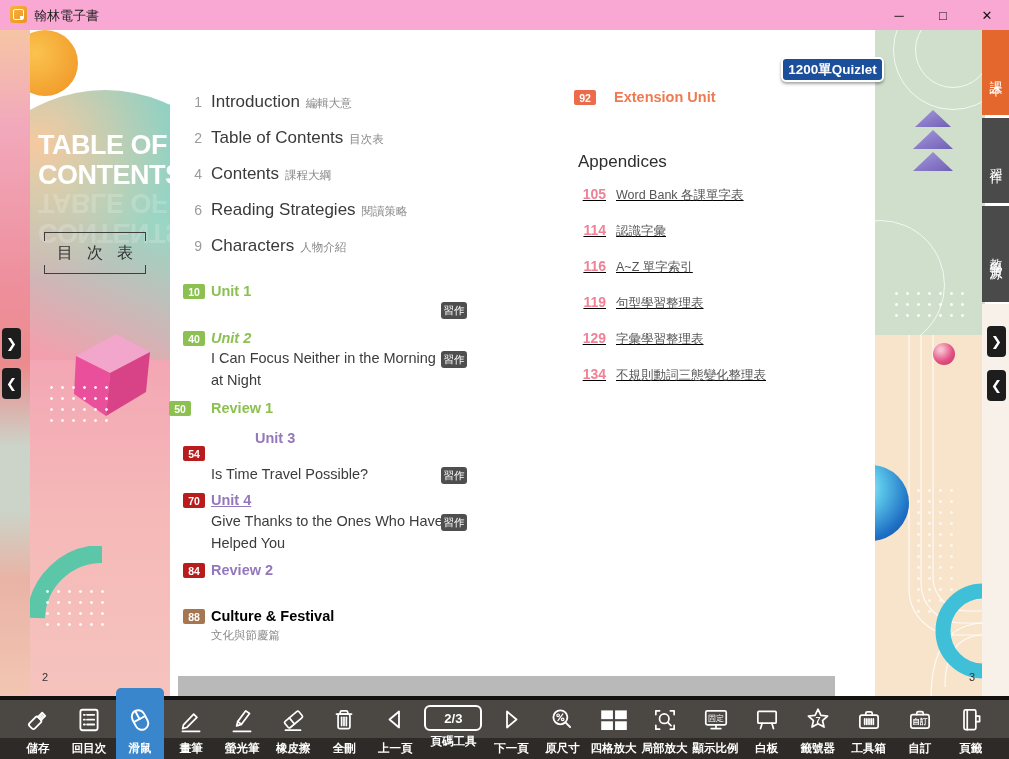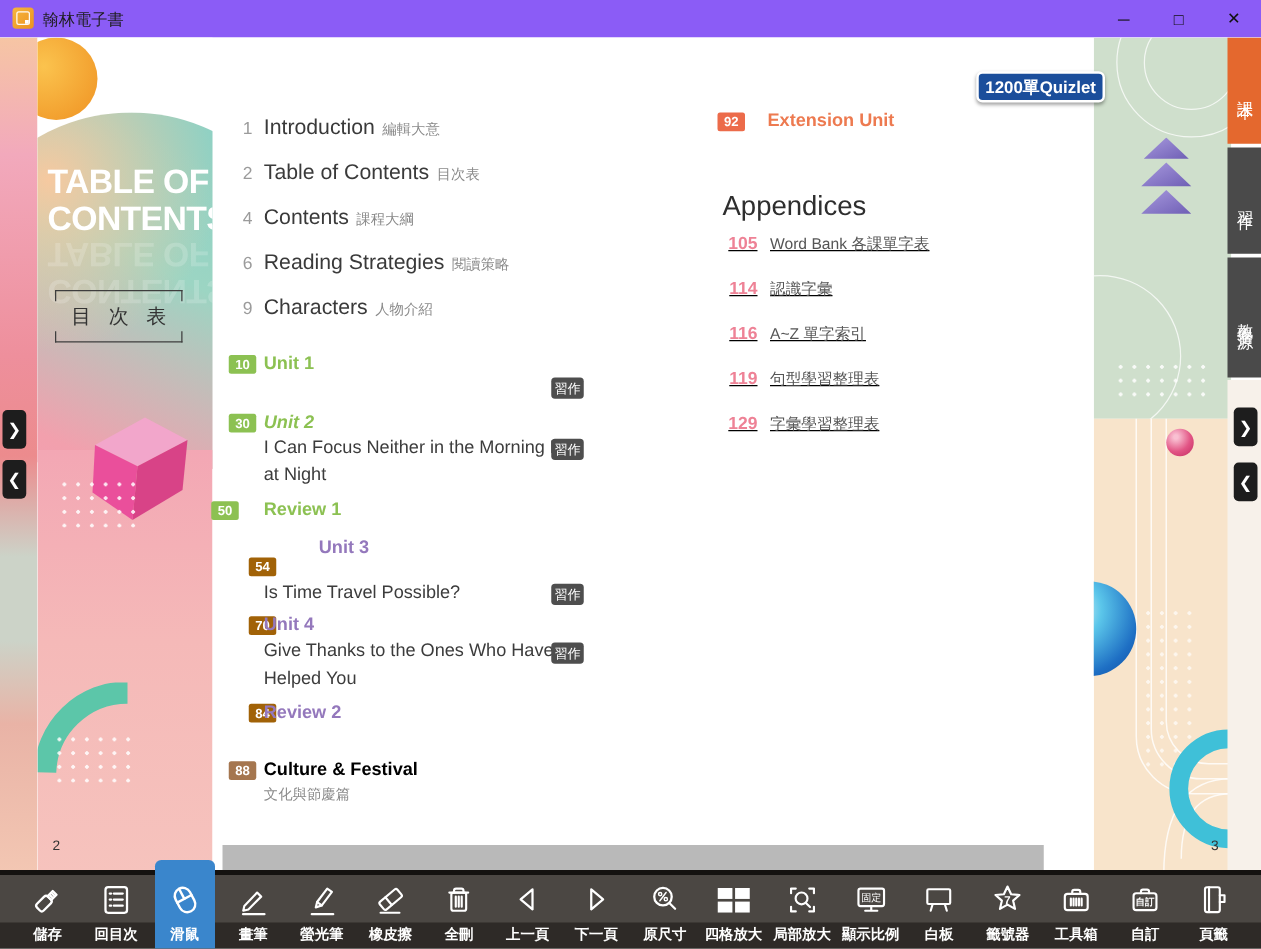--- a/index.html
+++ b/index.html
@@ -2,21 +2,21 @@
 <html><head>
 <meta charset="utf-8">
 <style>
   html,body{margin:0;padding:0;background:#888;}
   *{box-sizing:border-box;font-family:"Liberation Sans","DejaVu Sans",sans-serif;}
   #stage{position:relative;width:1009px;height:759px;background:#fff;overflow:hidden;margin:0 auto;}
   .layer{position:absolute;inset:0;}
   .abs{position:absolute;}
 
   
-  #titlebar{position:absolute;left:0;top:0;width:1009px;height:30px;background:#8b5cf6;}
+  #titlebar{position:absolute;left:0;top:0;width:1009px;height:30px;background:#f9a8d4;}
   #app-icon{position:absolute;left:10px;top:6px;width:17px;height:17px;border-radius:3px;
     background:linear-gradient(135deg,#f6b53e,#ec9320);}
   #app-icon .inner{position:absolute;inset:3px;border:1.4px solid rgba(255,255,255,.95);border-radius:2px;}
   #app-icon .dot{position:absolute;right:4px;bottom:4px;width:3px;height:3px;background:#fff;}
   #win-title{position:absolute;left:34px;top:7px;font-size:13px;color:#1d1d1d;}
   .winbtn{position:absolute;top:0;width:44px;height:30px;display:flex;align-items:center;justify-content:center;
     font-size:13px;color:#111;cursor:default;}
   #btn-min{right:88px;} #btn-max{right:44px;} #btn-close{right:0;}
 
   
@@ -82,29 +82,29 @@
     display:flex;align-items:center;justify-content:center;cursor:pointer;}
 
   
   .fm-row{position:absolute;left:182px;display:flex;align-items:baseline;cursor:pointer;}
   .fm-num{width:20px;text-align:right;font-size:14px;color:#9b9b9b;margin-right:9px;}
   .fm-title{font-size:17px;color:#3a3a3a;}
   .fm-sub{font-size:11.5px;color:#8a8a8a;margin-left:6px;}
 
   .badge{position:absolute;width:22px;height:15px;border-radius:2px;color:#fff;font-size:10.5px;font-weight:bold;
     display:flex;align-items:center;justify-content:center;}
-  .bg-green{background:#8cc152;} .bg-purple{background:#a16207;margin-left:16px;} .bg-brown{background:#a5764f;} .bg-orange{background:#ec6b4a;}
+  .bg-green{background:#8cc152;} .bg-purple{background:#b91c1c;} .bg-brown{background:#a5764f;} .bg-orange{background:#ec6b4a;}
   .u-title{position:absolute;left:211px;font-size:14.5px;font-weight:bold;}
   .c-green{color:#8cc152;} .c-purple{color:#9478bc;} .c-brown{color:#000000;} .c-orange{color:#ed7a50;}
   .u-line{position:absolute;left:211px;font-size:14.5px;color:#3c3c3c;}
   .u-sub{position:absolute;left:211px;font-size:11.5px;color:#8a8a8a;}
   .chip{position:absolute;left:441px;width:26px;height:17px;background:#4e4e4e;border-radius:3px;color:#fff;
     font-size:10.5px;display:flex;align-items:center;justify-content:center;cursor:pointer;}
 
-  #appendices-heading{position:absolute;left:578px;top:122px;font-size:22px;color:#2e2e2e;}
+  #appendices-heading{position:absolute;left:578px;top:122px;font-size:17px;color:#2e2e2e;}
   .ap-row{position:absolute;left:578px;display:flex;align-items:baseline;cursor:pointer;text-decoration:underline;}
   .ap-num{width:28px;text-align:right;font-size:14px;font-weight:bold;color:#ee8296;margin-right:10px;}
   .ap-title{font-size:12.5px;color:#555;}
 
   
   #hscroll{position:absolute;left:178px;top:646px;width:657px;height:20px;background:#b9b9b9;cursor:pointer;}
   #dark-gap{position:absolute;left:0;top:666px;width:1009px;height:4px;background:#141210;}
 
   
   #toolbar{position:absolute;left:0;top:700px;width:1009px;height:59px;background:#4b4743;}
@@ -240,36 +240,36 @@
       <div class="fm-row" style="top:206px;pointer-events:auto;">
         <span class="fm-num">9</span>
         <span class="fm-title">Characters</span>
         <span class="fm-sub">人物介紹</span>
       </div>
 
       <div class="badge bg-green" style="left:183px;top:254px;pointer-events:auto;">10</div>
       <div class="u-title c-green" style="top:253px;pointer-events:auto;">Unit 1</div>
       <div class="chip" style="top:272px;pointer-events:auto;">習作</div>
 
-      <div class="badge bg-green" style="left:183px;top:301px;pointer-events:auto;">30</div>
+      <div class="badge bg-green" style="left:183px;top:301px;pointer-events:auto;">40</div>
       <div class="u-title c-green" style="top:300px;pointer-events:auto;font-style:italic;">Unit 2</div>
       <div class="u-line" style="top:320px;">I Can Focus Neither in the Morning Nor</div>
       <div class="u-line" style="top:342px;">at Night</div>
       <div class="chip" style="top:321px;pointer-events:auto;">習作</div>
 
       <div class="badge bg-green" style="left:169px;top:371px;pointer-events:auto;">50</div>
       <div class="u-title c-green" style="top:370px;pointer-events:auto;">Review 1</div>
 
       <div class="badge bg-purple" style="left:183px;top:416px;pointer-events:auto;">54</div>
       <div class="u-title c-purple" style="top:400px;pointer-events:auto;margin-left:44px;">Unit 3</div>
       <div class="u-line" style="top:436px;">Is Time Travel Possible?</div>
       <div class="chip" style="top:437px;pointer-events:auto;">習作</div>
 
       <div class="badge bg-purple" style="left:183px;top:463px;pointer-events:auto;">70</div>
-      <div class="u-title c-purple" style="top:462px;pointer-events:auto;">Unit 4</div>
+      <div class="u-title c-purple" style="top:462px;pointer-events:auto;text-decoration:underline;">Unit 4</div>
       <div class="u-line" style="top:483px;">Give Thanks to the Ones Who Have</div>
       <div class="u-line" style="top:505px;">Helped You</div>
       <div class="chip" style="top:484px;pointer-events:auto;">習作</div>
 
       <div class="badge bg-purple" style="left:183px;top:533px;pointer-events:auto;">84</div>
       <div class="u-title c-purple" style="top:532px;pointer-events:auto;">Review 2</div>
 
       <div class="badge bg-brown" style="left:183px;top:579px;pointer-events:auto;">88</div>
       <div class="u-title c-brown" style="top:578px;pointer-events:auto;">Culture &amp; Festival</div>
       <div class="u-sub" style="top:598px;">文化與節慶篇</div>
@@ -290,20 +290,24 @@
         <span class="ap-num">116</span>
         <span class="ap-title">A~Z 單字索引</span>
       </div>
       <div class="ap-row" style="top:264px;pointer-events:auto;">
         <span class="ap-num">119</span>
         <span class="ap-title">句型學習整理表</span>
       </div>
       <div class="ap-row" style="top:300px;pointer-events:auto;">
         <span class="ap-num">129</span>
         <span class="ap-title">字彙學習整理表</span>
+      </div>
+      <div class="ap-row" style="top:336px;pointer-events:auto;">
+        <span class="ap-num">134</span>
+        <span class="ap-title">不規則動詞三態變化整理表</span>
       </div>
     </div>
 
     <div class="side-tab" id="tab-textbook">課本</div>
     <div class="side-tab" id="tab-workbook">習作</div>
     <div class="side-tab" id="tab-resources">教學資源</div>
     <div id="right-strip-bg"></div>
 
     <div class="chev" id="chev-l1">❯</div>
     <div class="chev" id="chev-l2">❮</div>
@@ -410,20 +414,24 @@
 
       <div class="tool">
         <span class="ic">
           <svg class="tb" width="26" height="28" viewBox="0 0 26 26" fill="none" stroke="#fff" stroke-width="1.8" stroke-linejoin="round">
             <path d="M17 4.5 L7.5 12.5 L17 20.5 z"></path>
           </svg>
           </span>
         <span class="lb">上一頁</span>
       </div>
 
+      <div class="tool wide">
+        <span class="pagebox">2/3</span>
+        <span class="lb">頁碼工具</span>
+      </div>
 
       <div class="tool">
         <span class="ic">
           <svg class="tb" width="26" height="28" viewBox="0 0 26 26" fill="none" stroke="#fff" stroke-width="1.8" stroke-linejoin="round">
             <path d="M9 4.5 L18.5 12.5 L9 20.5 z"></path>
           </svg>
           </span>
         <span class="lb">下一頁</span>
       </div>
 

